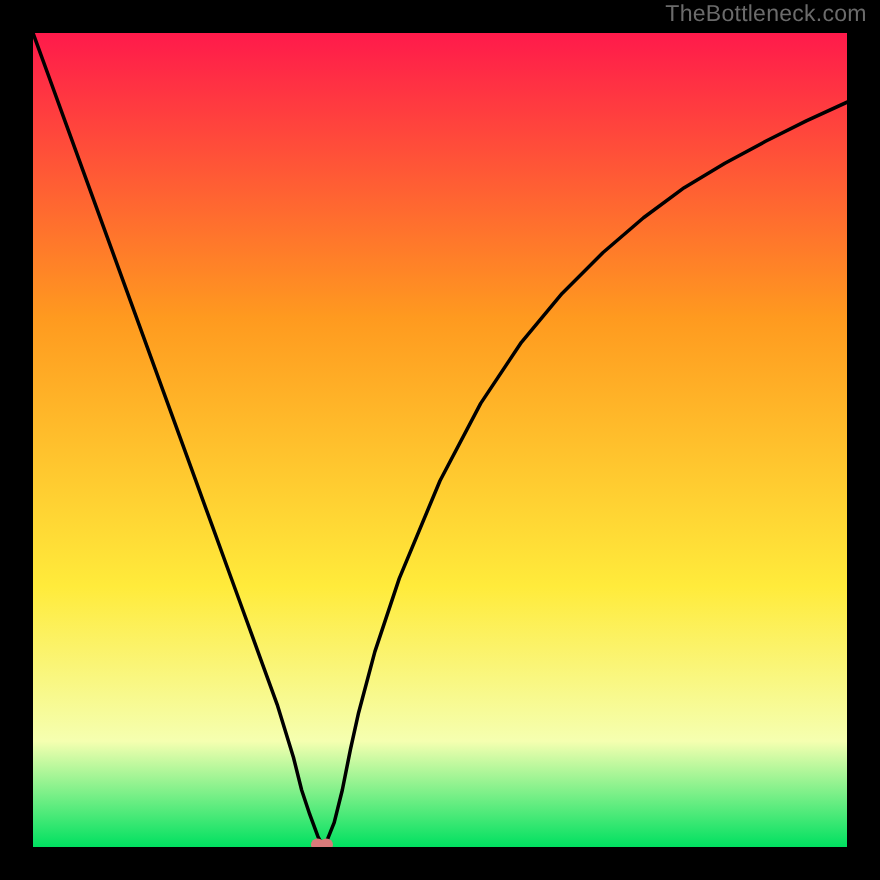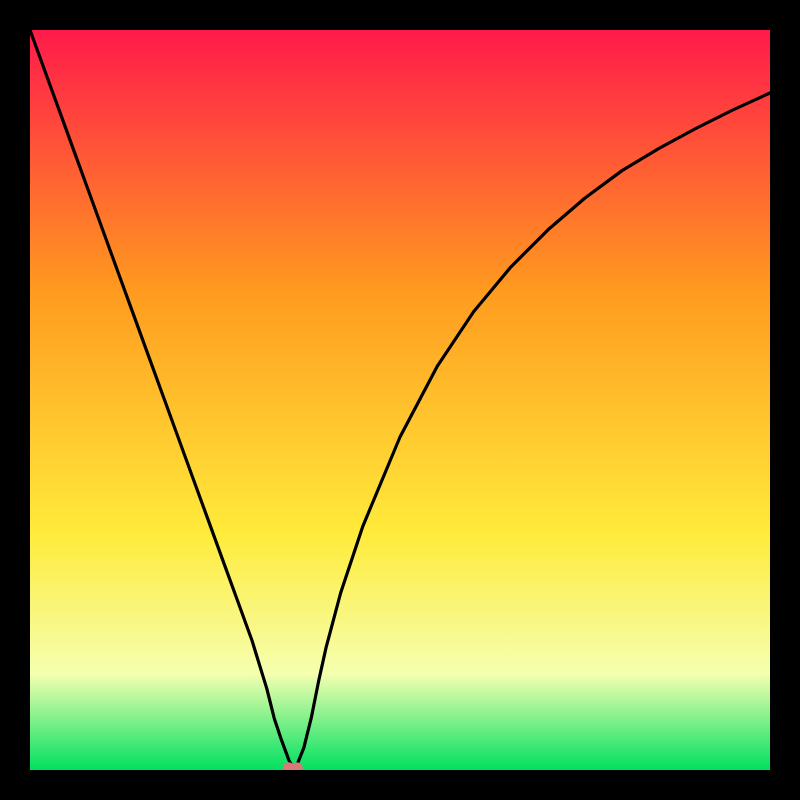--- a/index.html
+++ b/index.html
@@ -36,20 +36,21 @@
   .plot svg {
     display: block;
     width: 740px;
     height: 740px;
   }
 </style>
 </head>
 <body>
 
 <div class="frame">
+  <div class="watermark">TheBottleneck.com</div>
   <div class="plot">
     <svg id="chart-svg" viewBox="0 0 740 740">
       <defs>
         <linearGradient id="bg-grad" x1="0" y1="0" x2="0" y2="1">
           <stop id="g0" offset="0%" stop-color="#FF1A4B"></stop>
           <stop id="g1" offset="35%" stop-color="#FF9A1F"></stop>
           <stop id="g2" offset="68%" stop-color="#FFEB3B"></stop>
           <stop id="g3" offset="87%" stop-color="#F5FFB0"></stop>
           <stop id="g4" offset="100%" stop-color="#00E060"></stop>
         </linearGradient>

